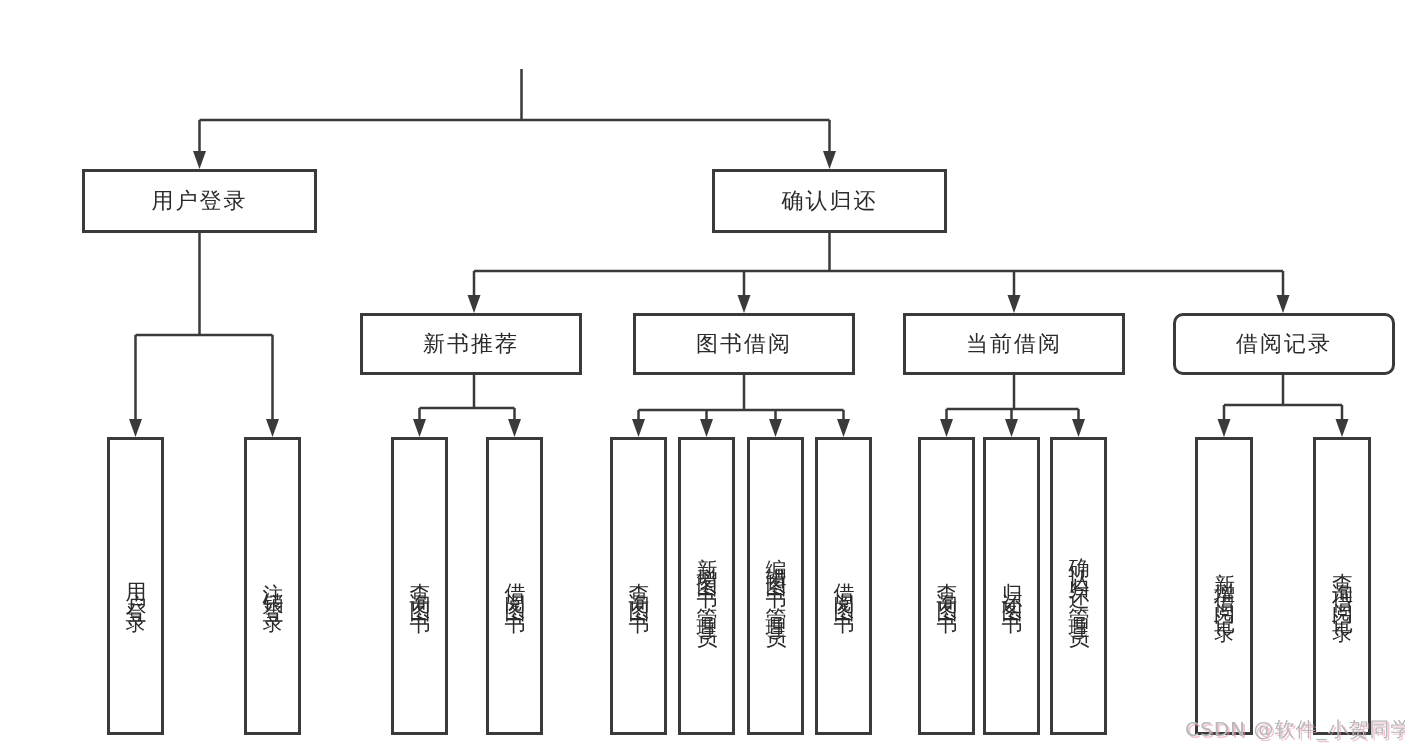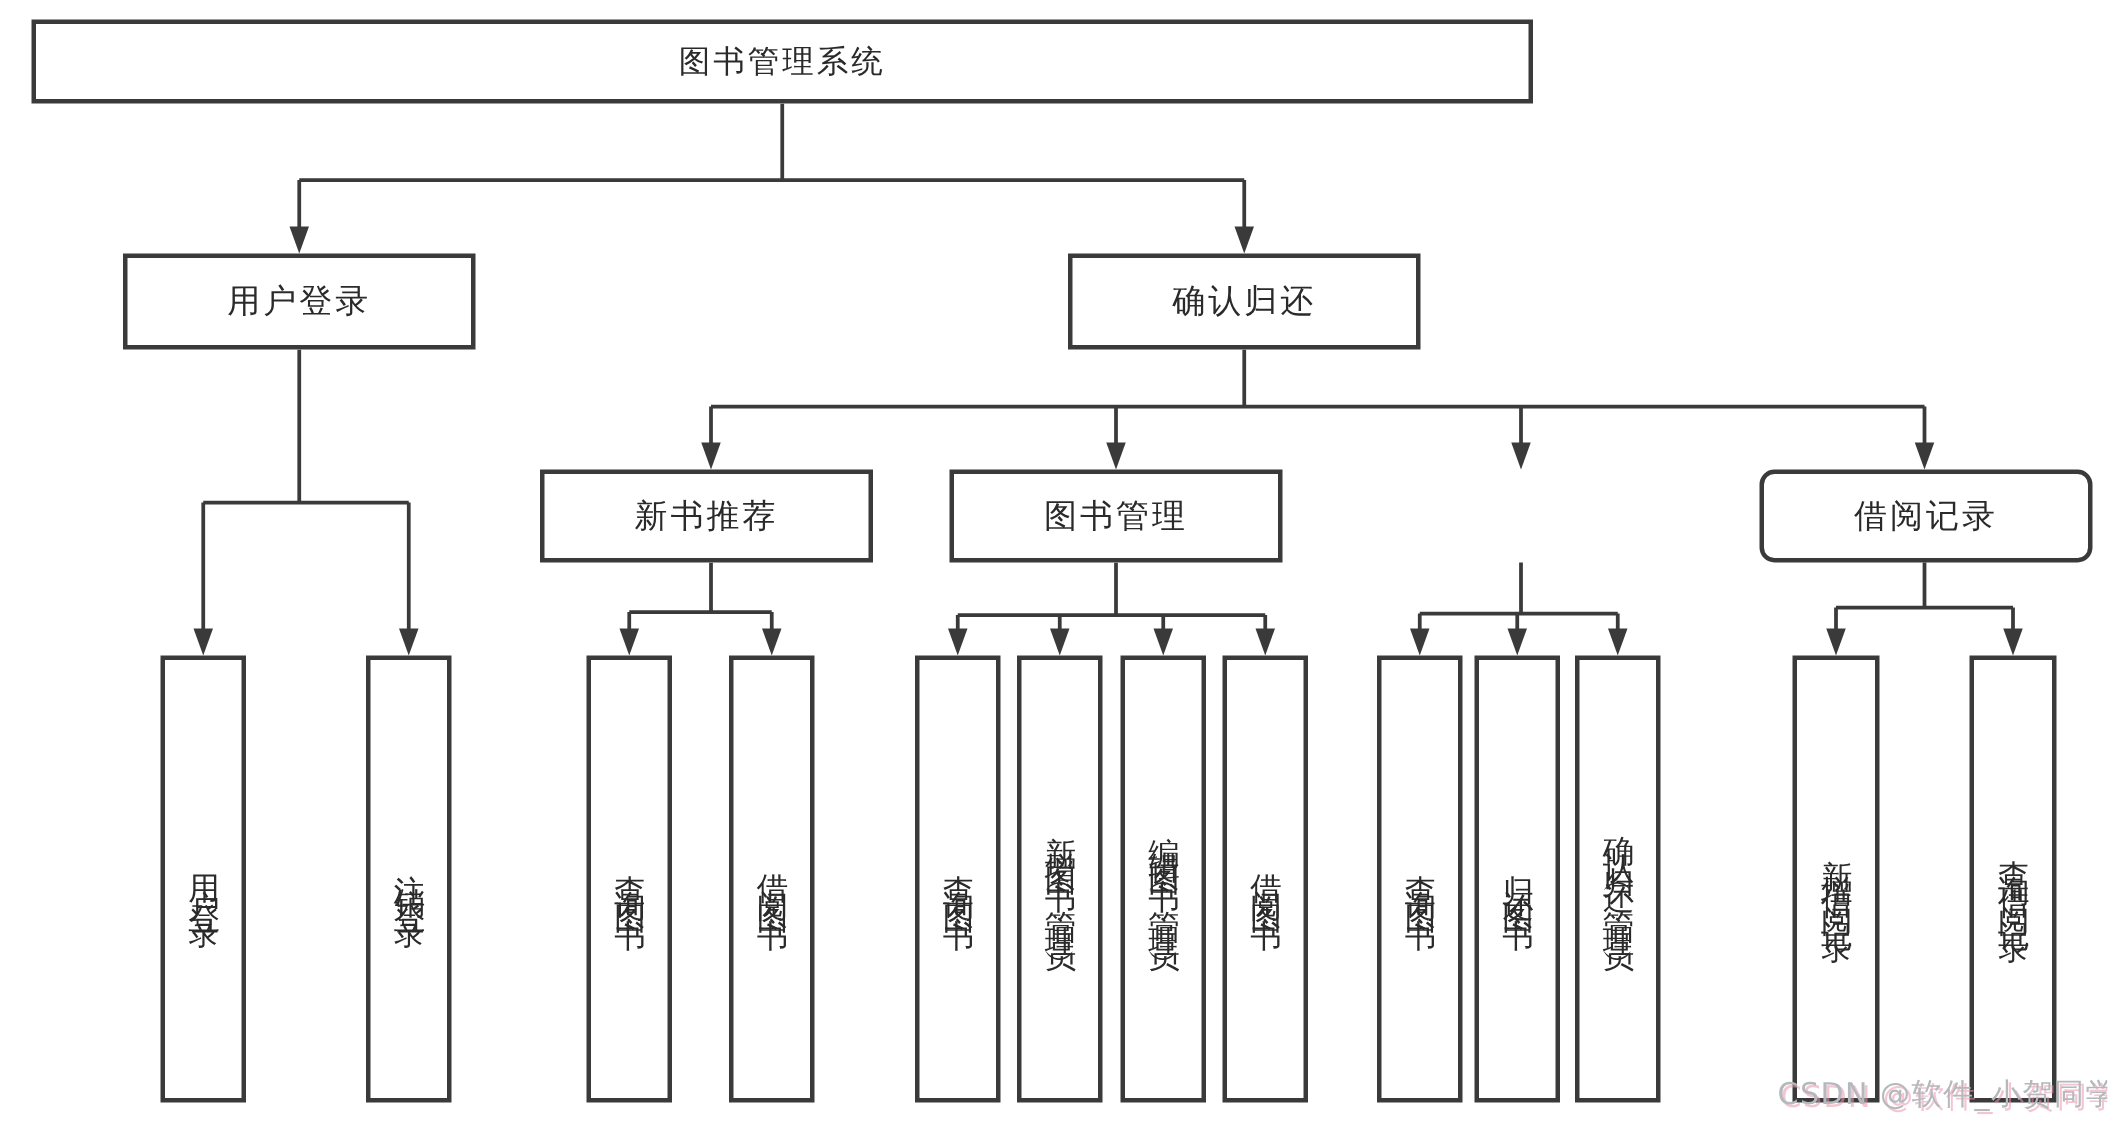--- a/index.html
+++ b/index.html
@@ -51,36 +51,36 @@
       <polygon points="769,419 782,419 775.5,437"></polygon>
       <polygon points="837,419 850,419 843.5,437"></polygon>
       <polygon points="940,419 953,419 946.5,437"></polygon>
       <polygon points="1005,419 1018,419 1011.5,437"></polygon>
       <polygon points="1072,419 1085,419 1078.5,437"></polygon>
       <polygon points="1217.5,419 1230.5,419 1224,437"></polygon>
       <polygon points="1335.5,419 1348.5,419 1342,437"></polygon>
     </g>
   </svg>
 
-  <div class="box root">
-    <span>图书管理系统</span>
-  </div>
 
   <div class="box lvl2" style="left:82px;">
     <span>用户登录</span>
   </div>
   <div class="box lvl2" style="left:712px;">
     <span>确认归还</span>
   </div>
 
   <div class="box lvl3" style="left:360px;">
     <span>新书推荐</span>
   </div>
   <div class="box lvl3" style="left:633px;">
-    <span>图书管理</span>
+    <span>图书借阅</span>
+  </div>
+  <div class="box lvl3" style="left:903px;">
+    <span>当前借阅</span>
   </div>
   <div class="box lvl3" style="left:1173px;border-radius:10px;">
     <span>借阅记录</span>
   </div>
 
   <div class="box leaf" style="left:107px;">
     <span class="vtxt">用户登录</span>
   </div>
   <div class="box leaf" style="left:244px;">
     <span class="vtxt">注销登录</span>

